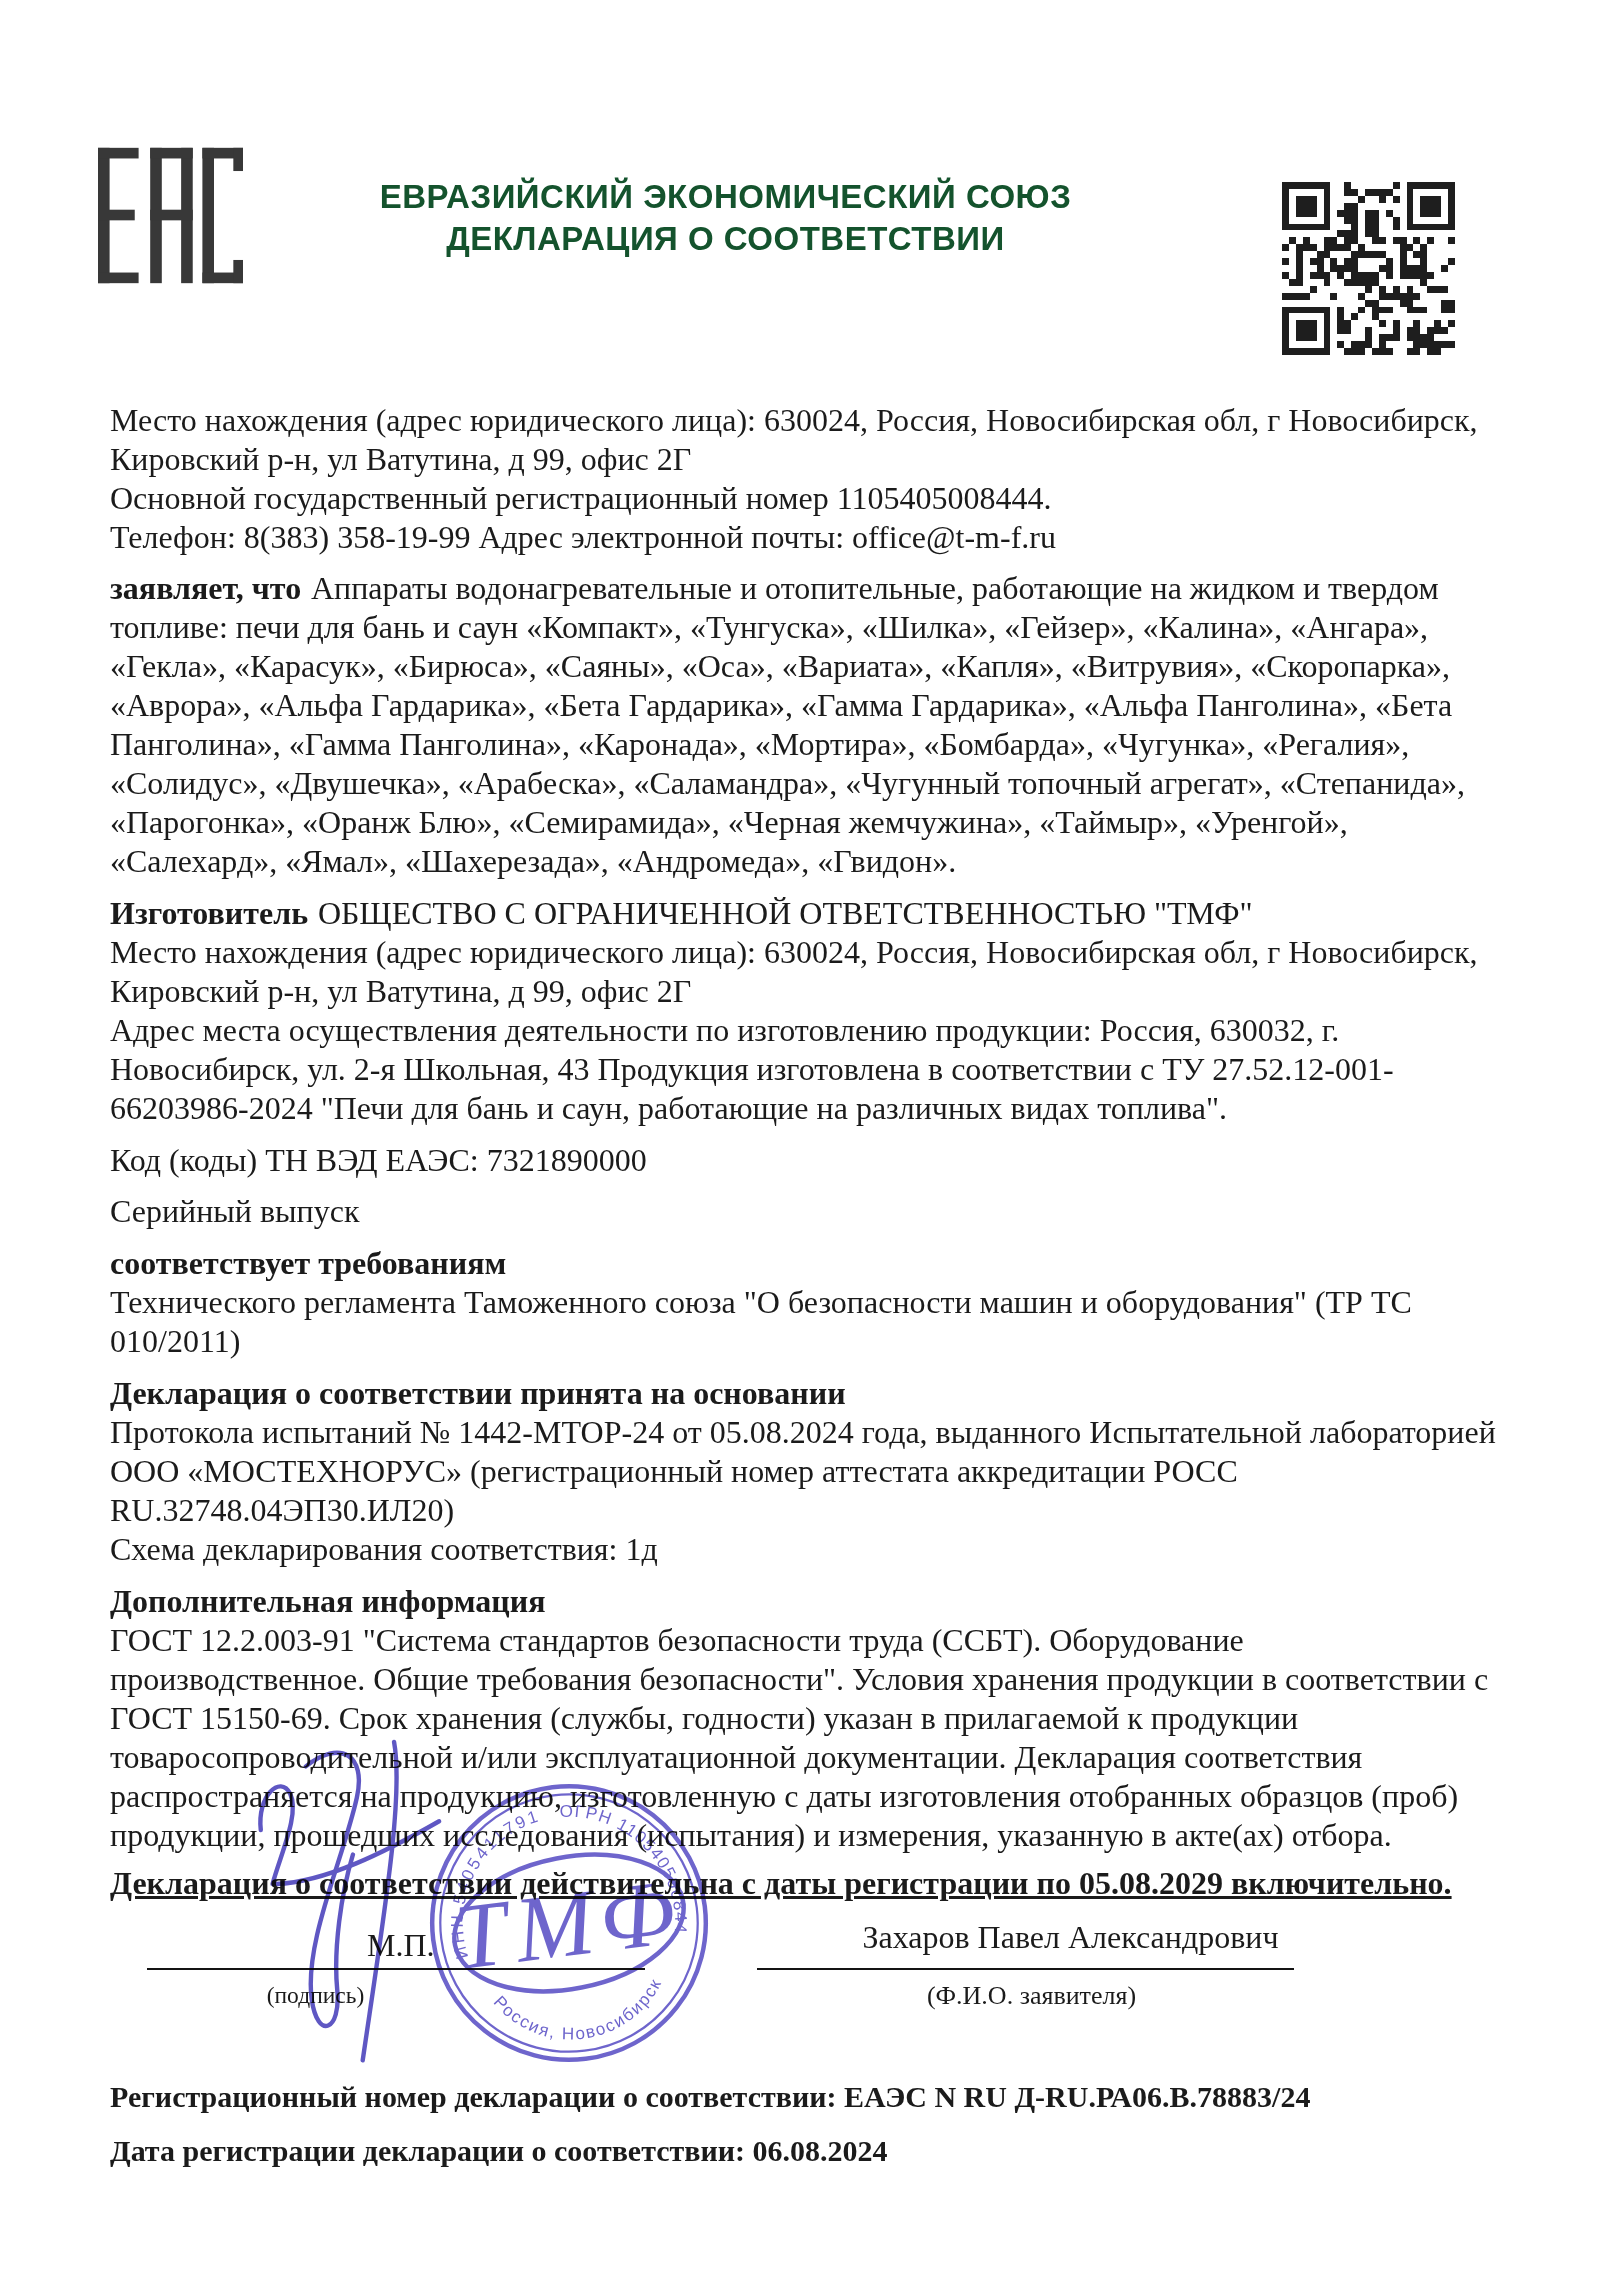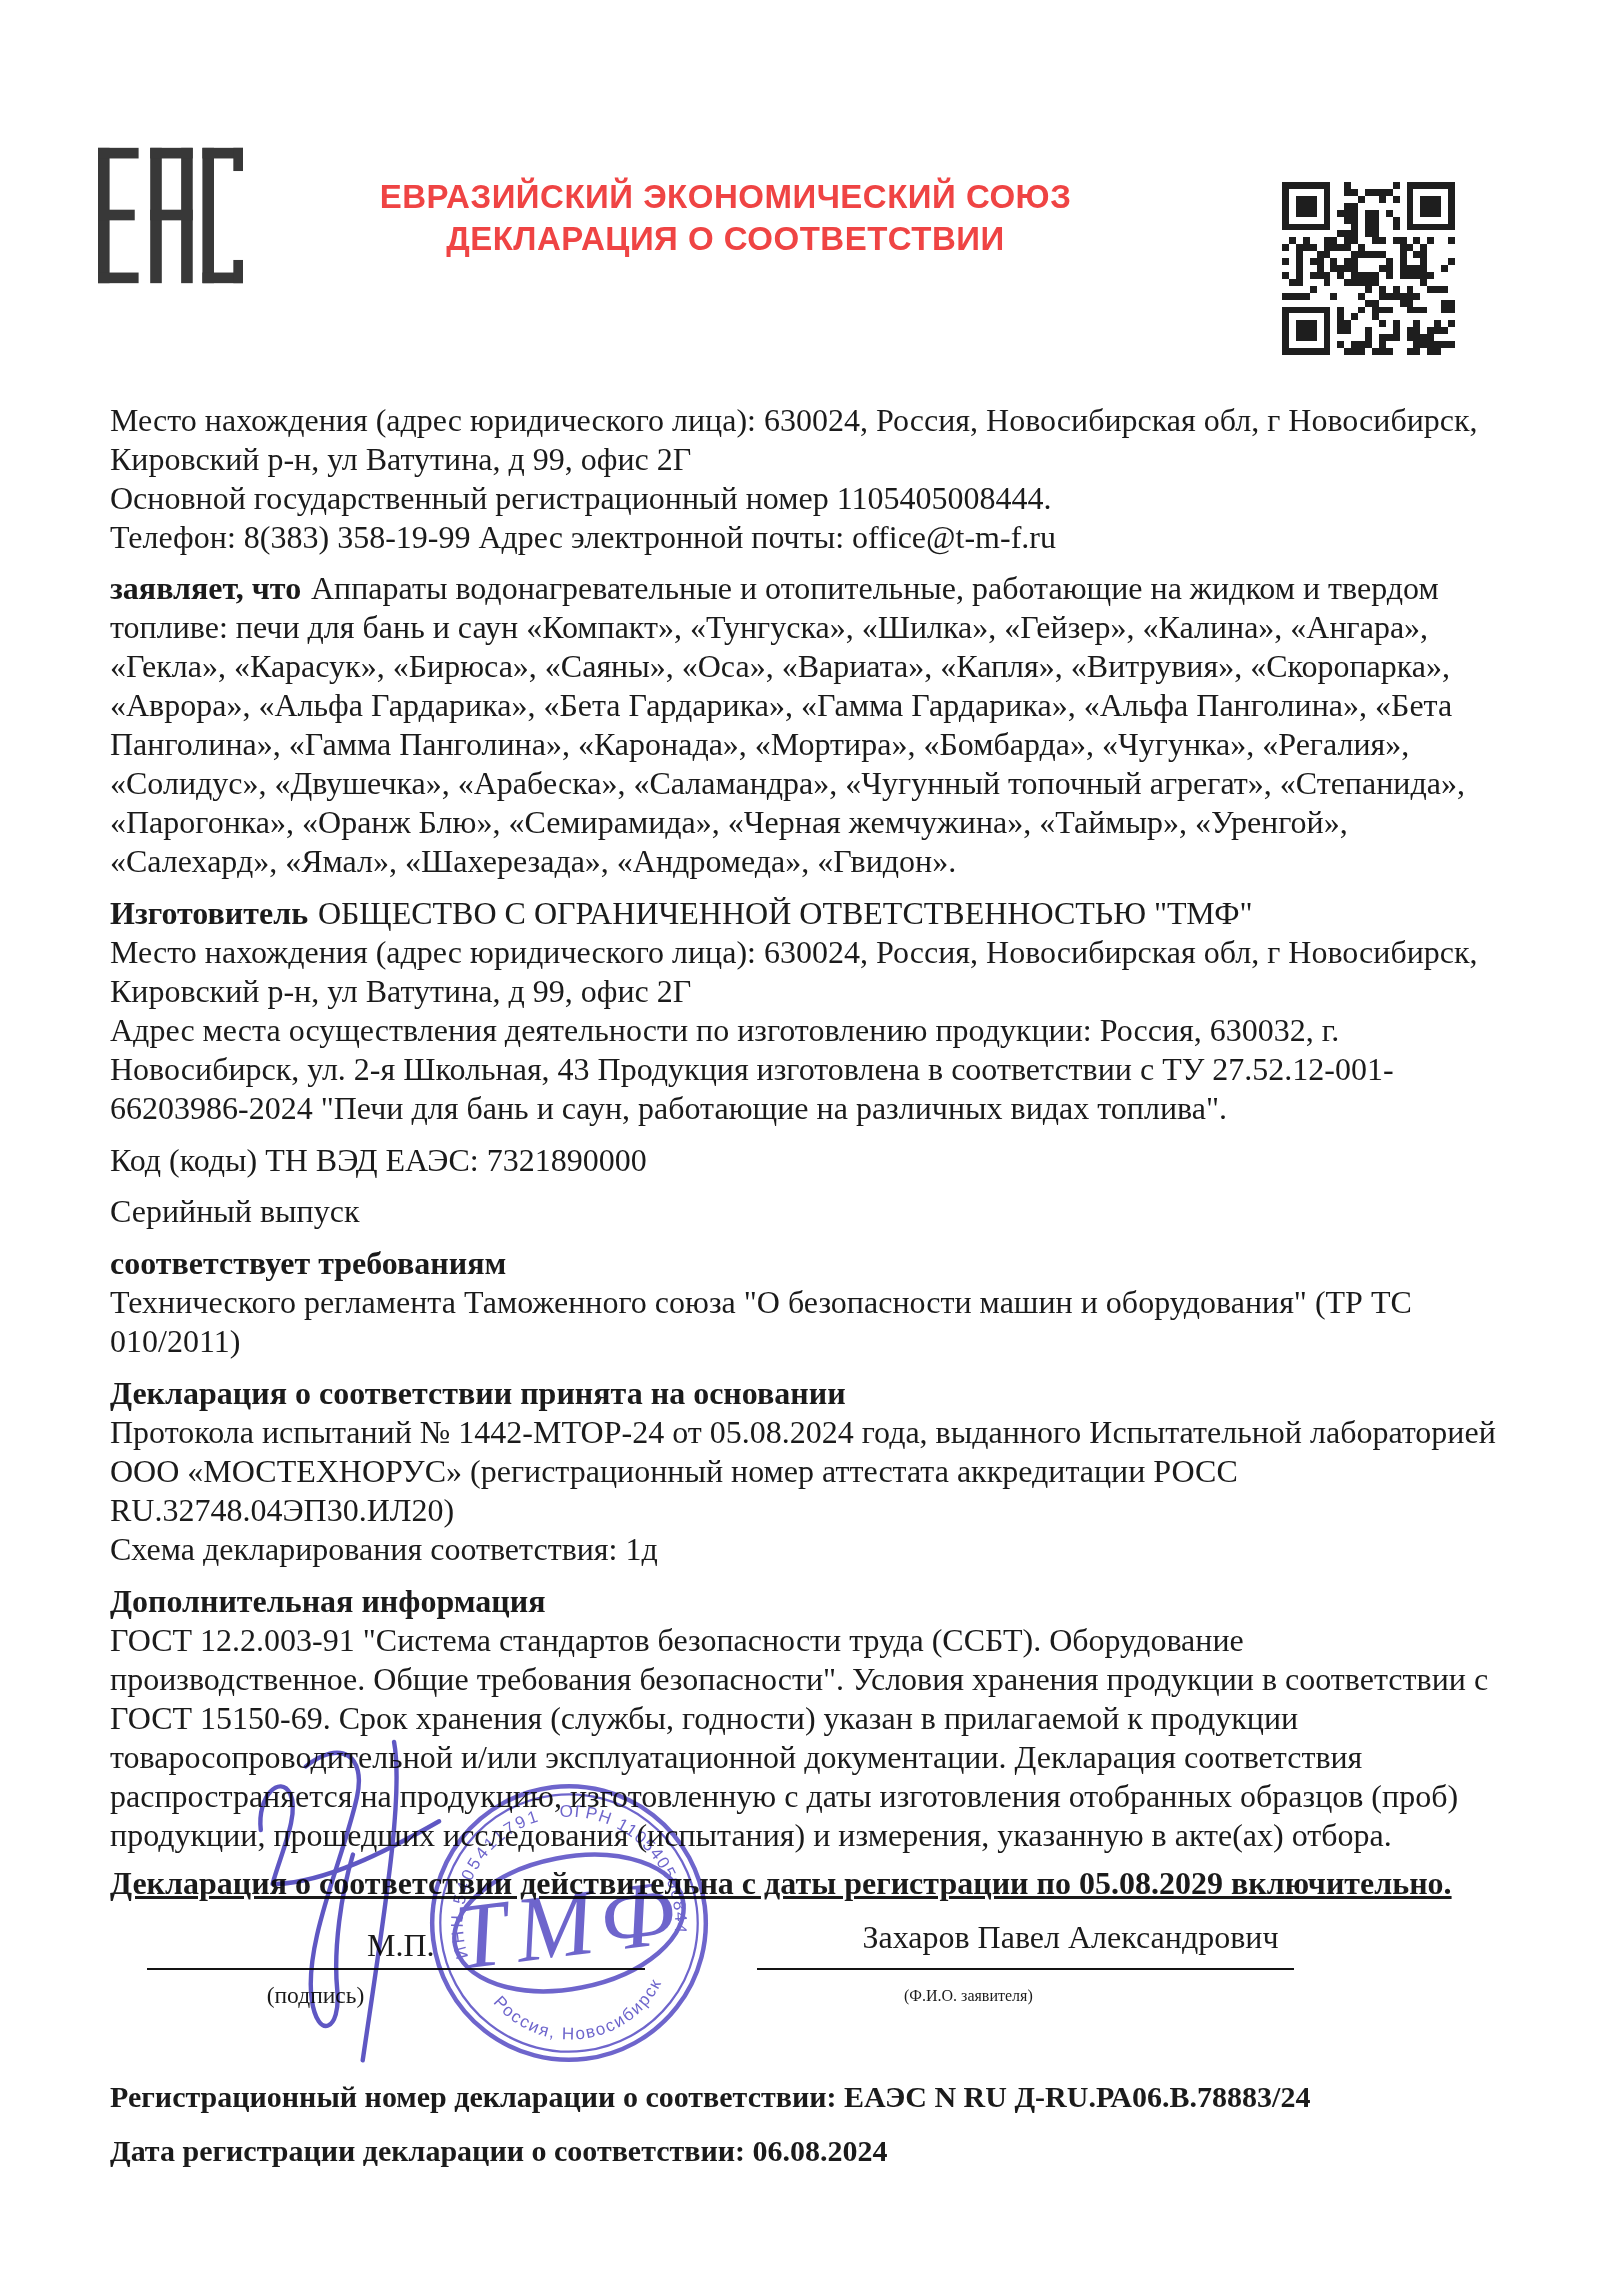--- a/index.html
+++ b/index.html
@@ -6,39 +6,39 @@
   .page{
     position:relative;width:1620px;height:2292px;background:#fff;
     font-family:"Liberation Serif",serif;color:#1b1b1b;overflow:hidden;
   }
   
   .hdr{position:relative;height:294px;}
   .eac-logo{position:absolute;left:98px;top:147px;width:145px;height:137px;}
   .hdr-title{
     position:absolute;left:265px;top:176px;width:921px;text-align:center;
     font-family:"Liberation Sans",sans-serif;font-weight:700;font-size:33px;line-height:42px;
-    color:#ef4444;letter-spacing:0.5px;
+    color:#14532d;letter-spacing:0.5px;
   }
   .qr{position:absolute;left:1282px;top:182px;width:173px;height:173px;fill:#1e1e1e;shape-rendering:crispEdges;}
   
   .doc{padding:94px 116px 0 110px;font-size:32px;line-height:39px;}
   .sec{margin-top:12.7px;}
   .lead{font-weight:700;margin-right:9.8px;}
   .b{font-weight:700;}
   .sub{margin:0;}
   
   .validity{margin-top:9px;font-weight:700;text-decoration:underline;}
   .sig-row{position:relative;height:147px;}
   .mp{position:absolute;left:257px;top:23.5px;}
   .line{position:absolute;border-top:2.9px solid #141414;height:0;}
   .line-left{left:37px;top:65px;width:498px;}
   .line-right{left:647px;top:65px;width:537px;}
   .cap-left{position:absolute;left:88px;top:73px;width:235px;text-align:center;font-size:23.5px;}
   .fio{position:absolute;left:686px;top:15px;width:549px;text-align:center;}
-  .cap-right{position:absolute;left:794px;top:73px;width:255px;font-size:16px;}
+  .cap-right{position:absolute;left:794px;top:73px;width:255px;text-align:center;font-size:26px;}
   .reg{margin-top:27px;font-weight:700;font-size:30px;}
   .reg + .reg{margin-top:15.7px;}
   
   .stamp{
     position:absolute;left:416px;top:1770px;width:306px;height:306px;
     transform:rotate(-7deg);mix-blend-mode:multiply;opacity:.88;
   }
   .stamp-text{font-family:"Liberation Sans",sans-serif;}
   .signature{
     position:absolute;left:247px;top:1737px;width:202px;height:341px;

